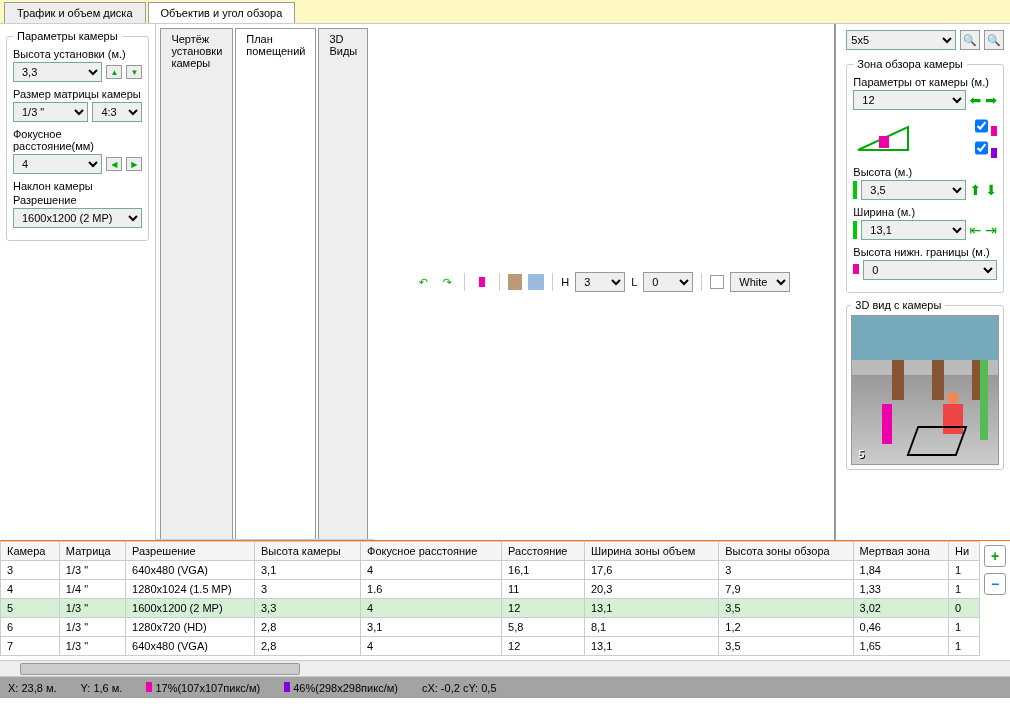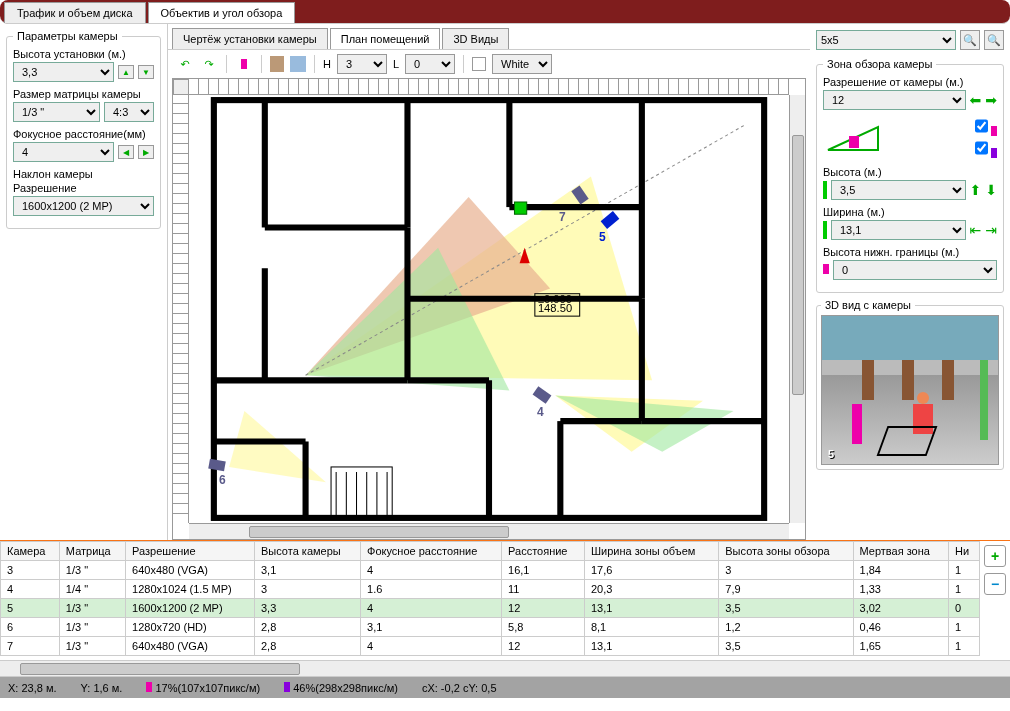--- a/index.html
+++ b/index.html
@@ -1,38 +1,38 @@
 <!DOCTYPE html>
 <html><head>
 <meta charset="utf-8">
 <style>
 * { box-sizing: border-box; margin: 0; padding: 0; font-family: Tahoma, Arial, sans-serif; font-size: 11px; }
 body { background: #fff; width: 1010px; height: 711px; overflow: hidden; position: relative; }
 
-.top-tabs { display: flex; border-bottom: 1px solid #ccc; background: #7f1d1d; padding: 2px 0 0 4px; border-radius: 8px; }
+.top-tabs { display: flex; border-bottom: 1px solid #ccc; background: #fef9c3; padding: 2px 0 0 4px; }
 .top-tabs .tab { padding: 4px 12px; border: 1px solid #999; border-bottom: none; background: #eee; cursor: pointer; margin-right: 2px; }
 .top-tabs .tab.active { background: #fff; }
 
 .main-area { display: flex; height: 516px; }
 
-.left-panel { width: 168px; padding: 6px; border-right: 1px solid #ccc; }
+.left-panel { width: 184px; padding: 6px; border-right: 1px solid #ccc; }
 .panel-group { border: 1px solid #ccc; border-radius: 3px; padding: 6px; margin-bottom: 8px; }
 .panel-group legend { padding: 0 4px; font-size: 11px; }
 .field-label { display: block; margin-bottom: 2px; font-size: 11px; }
 .field-row { display: flex; align-items: center; gap: 4px; margin-bottom: 6px; }
 .field-row select, .field-row input { flex: 1; height: 20px; border: 1px solid #7a9; font-size: 11px; padding: 1px 4px; }
 .arrow-btn { width: 16px; height: 14px; font-size: 8px; border: 1px solid #999; background: #eee; cursor: pointer; display: flex; align-items: center; justify-content: center; }
 .icon-btn { width: 20px; height: 20px; border: 1px solid #999; background: #eee; cursor: pointer; display: inline-flex; align-items: center; justify-content: center; }
 .green-up { color: #0a0; }
 .green-down { color: #0a0; }
 .pink-icon { width: 6px; height: 10px; background: #e0a; display: inline-block; }
 .purple-icon { width: 6px; height: 10px; background: #80d; display: inline-block; }
 input.ro { background: #d6e8f5; border: 1px solid #aac; }
 
-.center-panel { flex: 1; display: flex; flex-direction: column; }
+.center-panel { flex: 1; display: flex; flex-direction: row; gap: 32px; }
 .center-tabs { display: flex; border-bottom: 1px solid #ccc; padding: 4px 4px 0 4px; }
 .center-tabs .tab { padding: 4px 10px; border: 1px solid #999; border-bottom: none; background: #eee; cursor: pointer; margin-right: 2px; }
 .center-tabs .tab.active { background: #fff; }
 
 .toolbar { display: flex; align-items: center; gap: 6px; padding: 4px 8px; }
 .toolbar .sep { width: 1px; height: 18px; background: #ccc; margin: 0 2px; }
 .toolbar select, .toolbar input { height: 20px; border: 1px solid #999; font-size: 11px; padding: 1px 4px; }
 .tb-icon { width: 18px; height: 18px; display: inline-flex; align-items: center; justify-content: center; cursor: pointer; }
 
 .canvas-wrap { flex: 1; position: relative; border: 1px solid #999; margin: 0 4px; overflow: hidden; }
@@ -220,21 +220,21 @@
 
   <div class="right-panel">
     <div class="top-row">
       <select><option>5x5</option></select>
       <span class="icon-btn" style="color:#d80">🔍</span>
       <span class="icon-btn" style="color:#d80">🔍</span>
     </div>
 
     <fieldset class="rp-group">
       <legend>Зона обзора камеры</legend>
-      <span class="field-label">Разрешение от камеры (м.)</span>
+      <span class="field-label">Параметры от камеры (м.)</span>
       <div class="field-row">
         <select><option>12</option></select>
         <span class="arr-lr">⬅</span>
         <span class="arr-lr">➡</span>
       </div>
       <div class="field-row" style="justify-content:space-between">
         <svg width="60" height="32">
           <polygon points="5,28 55,5 55,28" fill="none" stroke="#0a0" stroke-width="2"></polygon>
           <rect x="26" y="14" width="10" height="12" fill="#e0a"></rect>
         </svg>

